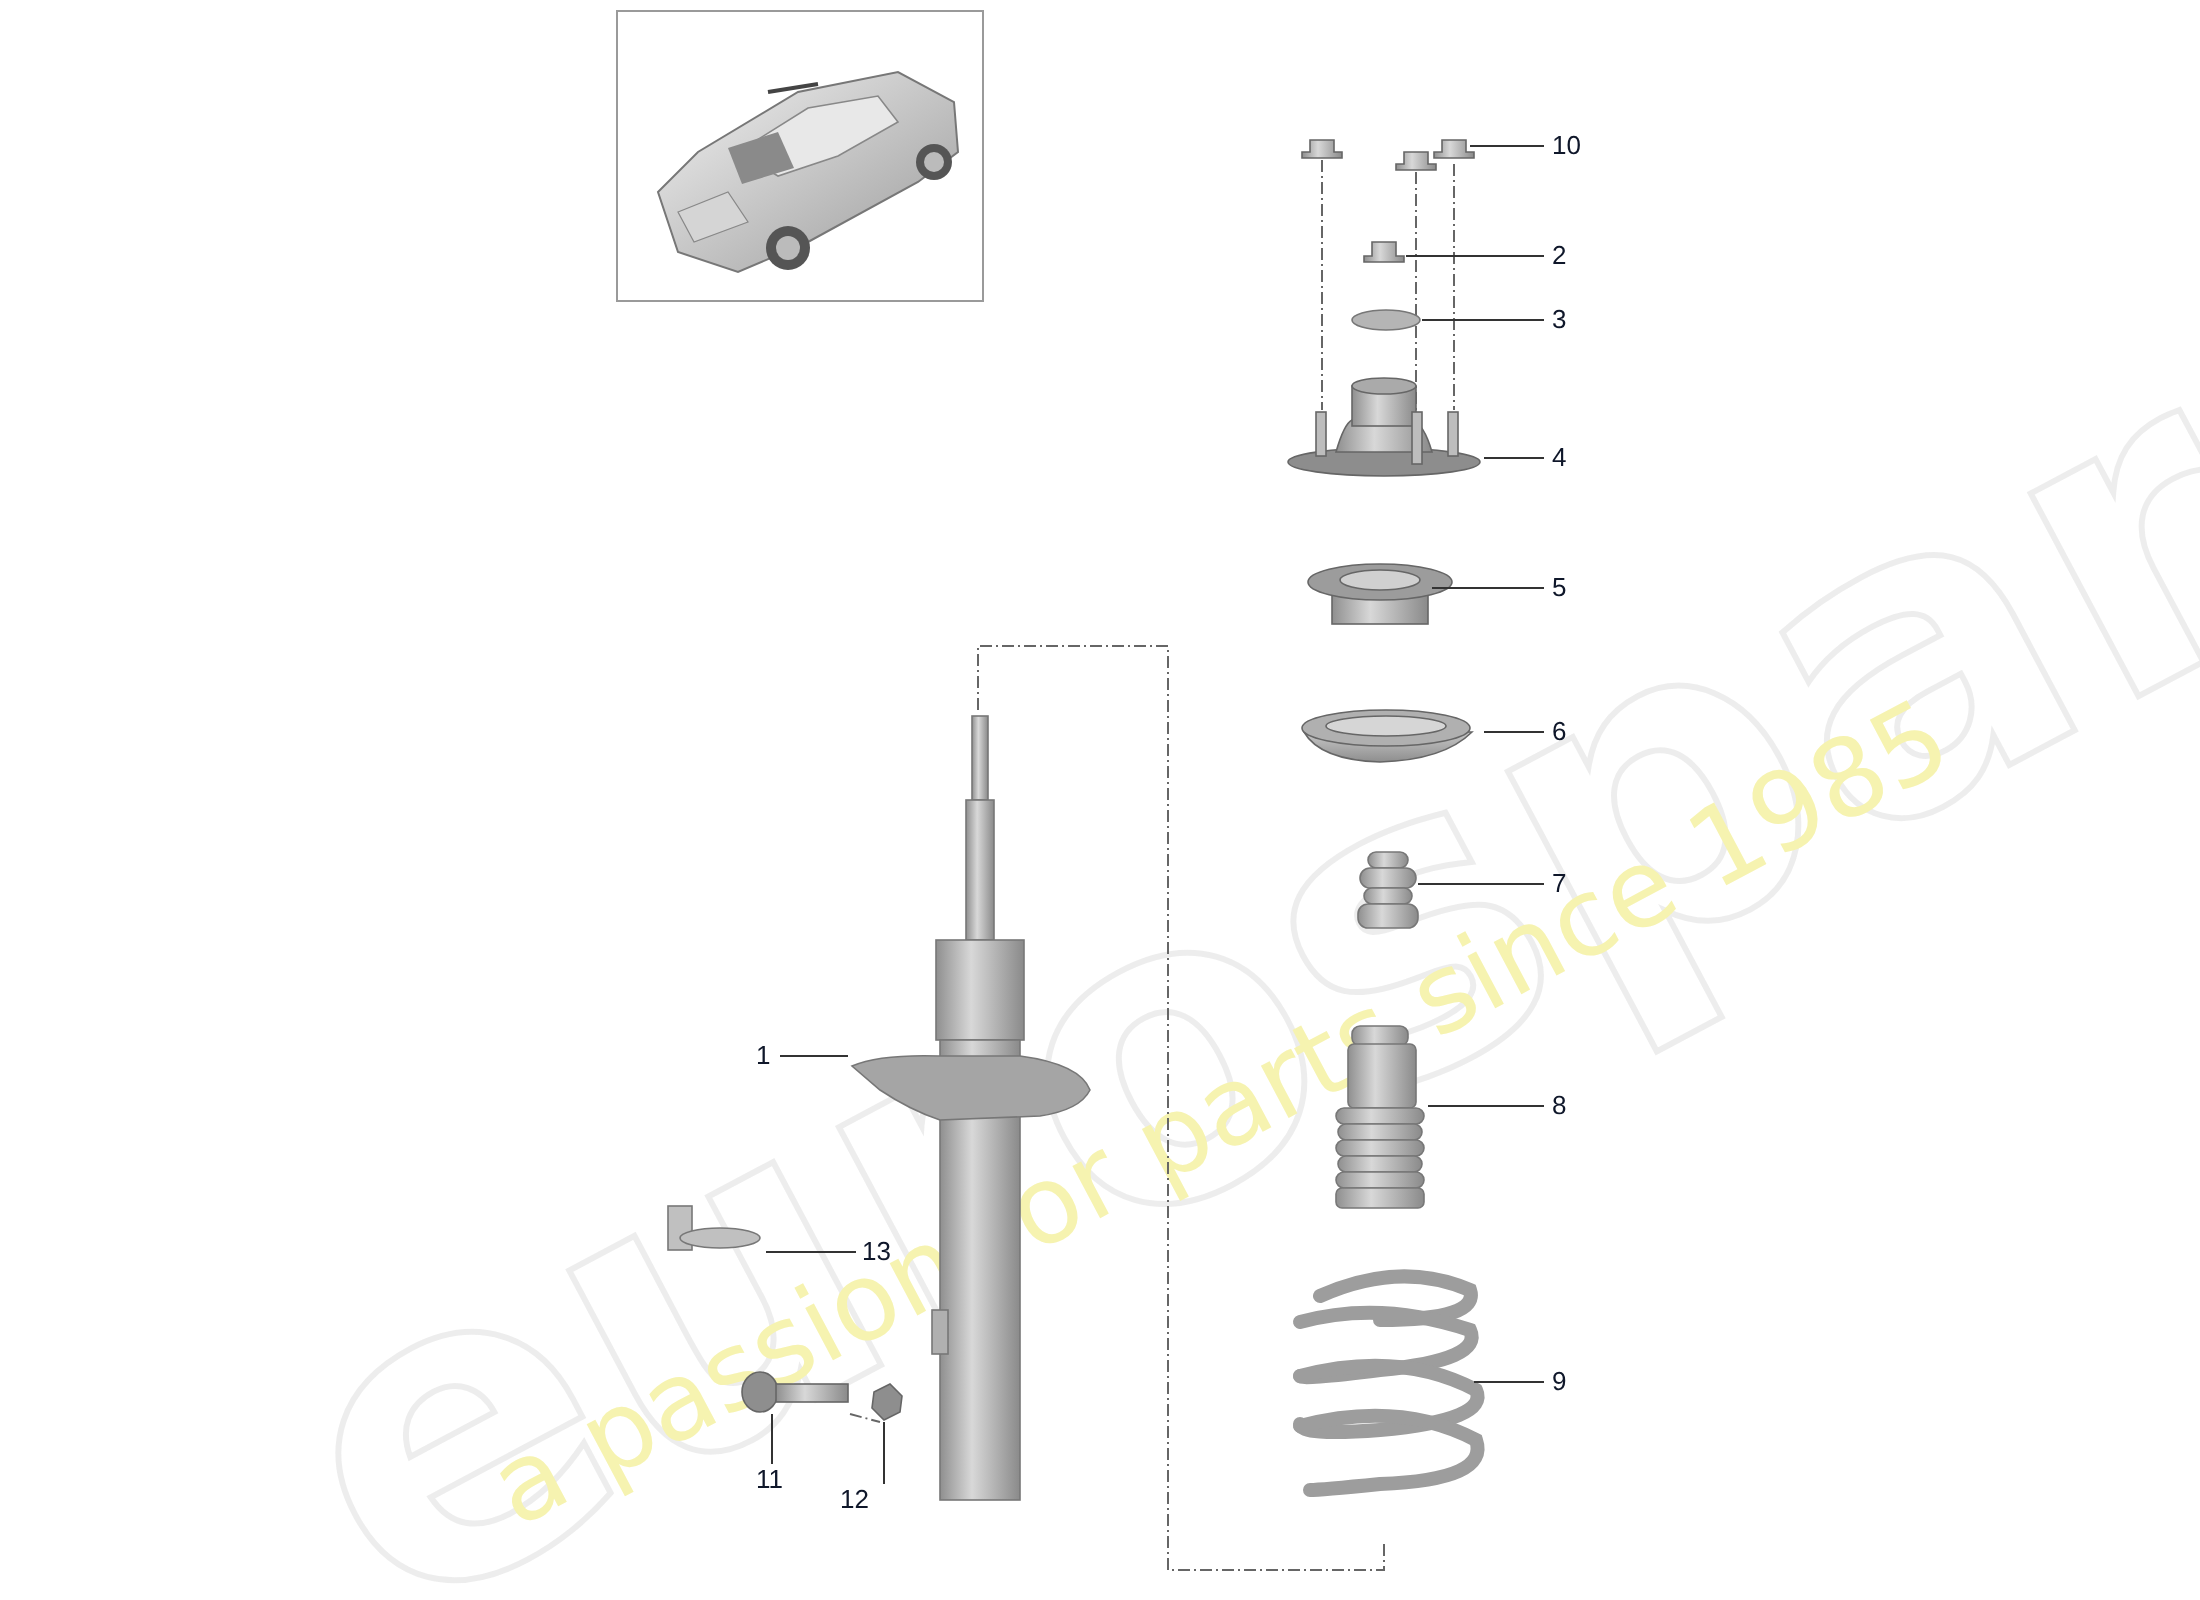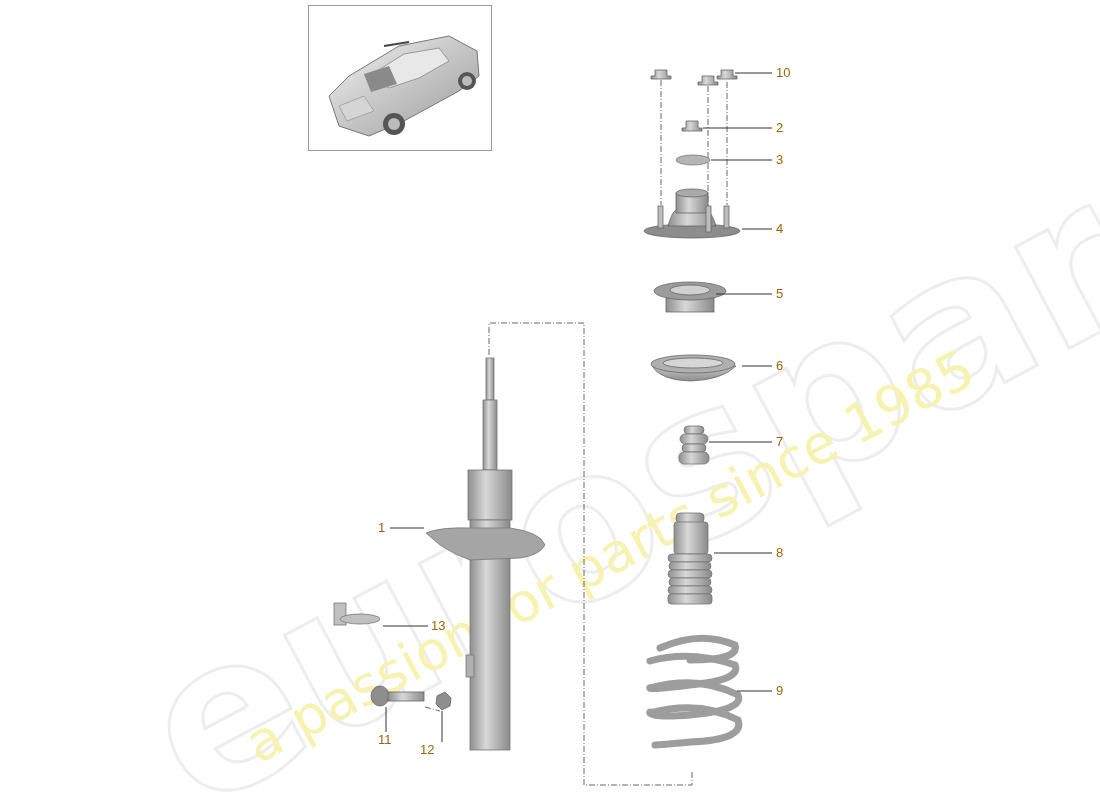--- a/index.html
+++ b/index.html
@@ -1,20 +1,20 @@
 <!DOCTYPE html>
 <html><head>
 <meta charset="utf-8">
 <style>
   html, body { margin:0; padding:0; background:#ffffff; }
   body { width:1100px; height:800px; position:relative; overflow:hidden;
          font-family:"Liberation Sans", sans-serif; }
   .thumb { position:absolute; left:308px; top:5px; width:184px; height:146px;
            border:1px solid #9a9a9a; background:#fff; box-sizing:border-box; }
-  .callout { position:absolute; font-size:13px; color:#a16207; line-height:14px; }
+  .callout { position:absolute; font-size:13px; color:#0f172a; line-height:14px; }
   .watermark-main { position:absolute; font-family:"DejaVu Sans", sans-serif;
            font-weight:bold; font-size:210px; color:transparent;
            -webkit-text-stroke:3px #ececec; letter-spacing:2px;
            transform-origin:left top; transform:rotate(-28deg);
            left:105px; top:640px; white-space:nowrap; opacity:0.9; }
   .watermark-tag { position:absolute; font-family:"DejaVu Sans", sans-serif;
            font-size:54px; color:#f6f3b0; transform-origin:left top;
            transform:rotate(-28deg); left:235px; top:720px; white-space:nowrap; }
   svg { position:absolute; left:0; top:0; }
 </style>

